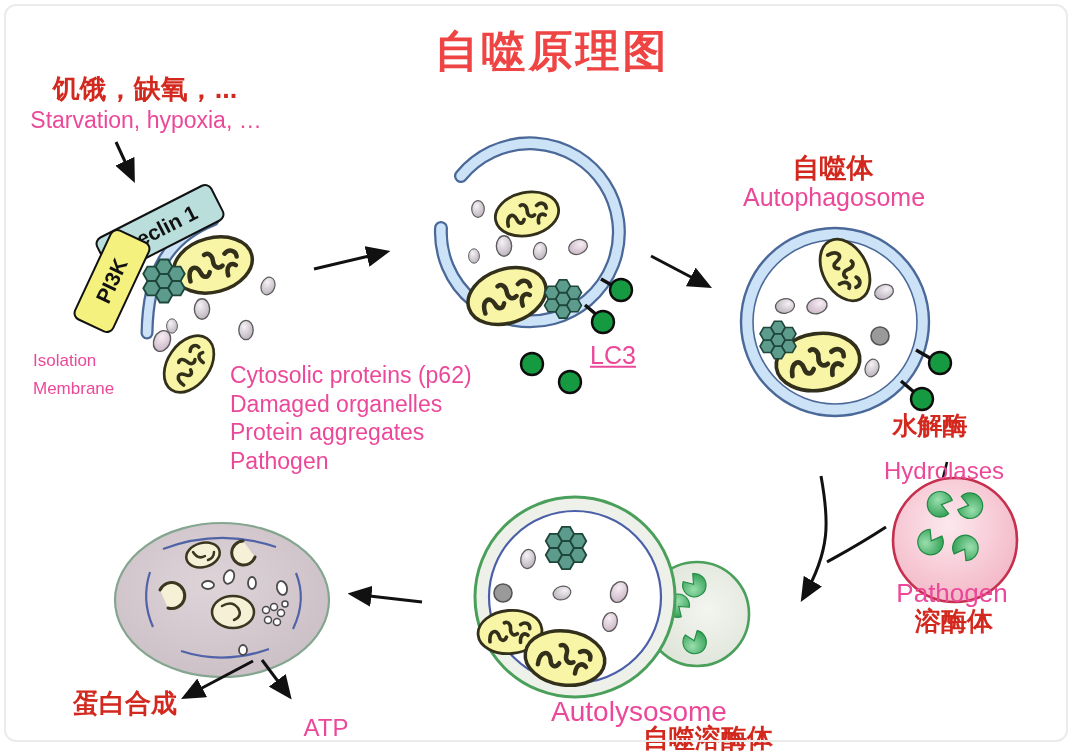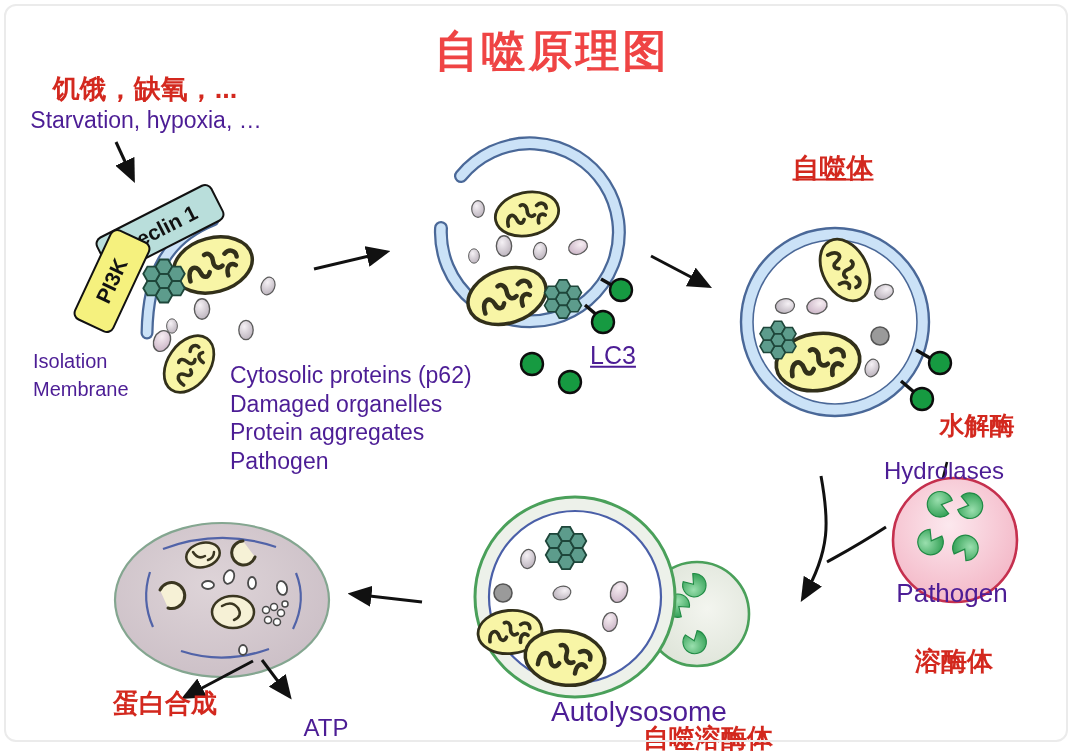--- a/index.html
+++ b/index.html
@@ -5,36 +5,36 @@
   html,body{margin:0;padding:0;background:#fff;}
   #stage{
     position:relative;width:1080px;height:756px;background:#ffffff;overflow:hidden;
     font-family:"Liberation Sans", sans-serif;color:#161616;
   }
   #frame{position:absolute;left:4px;top:4px;right:12px;bottom:14px;border:2px solid #ebebeb;border-radius:12px;pointer-events:none;}
   svg{position:absolute;left:0;top:0;}
   .lbl{position:absolute;transform:translate(-50%,-50%);white-space:pre-line;text-align:center;line-height:1.22;}
   .left-align{transform:none;text-align:left;}
   .red{color:#d3281e;font-weight:700;}
-  .blk{color:#4c1d95;}
+  .blk{color:#ec4899;}
   #title{left:552px;top:51px;font-size:44px;font-weight:700;color:#ef4444;letter-spacing:3px;}
   #stimulus-cn{left:133px;top:89px;font-size:27px;margin-left:12px;}
   #stimulus-en{left:146px;top:120px;font-size:23px;}
-  #isolation-lbl{left:33px;top:347px;font-size:20px;line-height:28px;}
+  #isolation-lbl{left:33px;top:347px;font-size:17px;line-height:28px;}
   #cargo-lbl{left:230px;top:361px;font-size:23px;line-height:28.5px;}
   #lc3-lbl{left:613px;top:355px;font-size:25px;text-decoration:underline;}
-  #apg-cn{left:833px;top:168px;font-size:27px;text-decoration:underline;}
+  #apg-cn{left:833px;top:168px;font-size:27px;}
   #apg-en{left:834px;top:197px;font-size:25px;}
-  #hyd-cn{left:930px;top:425px;font-size:25px;margin-left:47px;}
+  #hyd-cn{left:930px;top:425px;font-size:25px;}
   #hyd-en{left:944px;top:455px;font-size:24px;margin-top:16px;}
   #lyso-en{left:952px;top:594px;font-size:26px;}
-  #lyso-cn{left:954px;top:622px;font-size:26px;margin-top:40px;}
+  #lyso-cn{left:954px;top:622px;font-size:26px;}
   #aly-cn{left:708px;top:691px;font-size:26px;margin-top:48px;}
   #aly-en{left:639px;top:712px;font-size:28px;}
-  #prot-cn{left:125px;top:704px;font-size:26px;margin-left:40px;}
+  #prot-cn{left:125px;top:704px;font-size:26px;}
   #prot-en{left:124px;top:729px;font-size:23px;}
   #atp-lbl{left:291px;top:728px;font-size:24px;margin-left:35px;}
   .box{
     position:absolute;display:flex;align-items:center;justify-content:center;
     border:2.5px solid #111;border-radius:8px;font-weight:700;color:#111;
   }
   #beclin-box{left:160px;top:229px;width:126px;height:37px;transform:translate(-50%,-50%) rotate(-27deg);background:#b9dedb;font-size:21px;}
   #pi3k-box{left:112px;top:281px;width:96px;height:40px;transform:translate(-50%,-50%) rotate(-65deg);background:#f5f17e;font-size:21px;}
 </style>
 </head>
@@ -248,20 +248,21 @@
 
   <div class="lbl left-align blk" id="isolation-lbl">Isolation
 Membrane</div>
   <div class="lbl left-align blk" id="cargo-lbl">Cytosolic proteins (p62)
 Damaged organelles
 Protein aggregates
 Pathogen</div>
   <div class="lbl blk" id="lc3-lbl">LC3</div>
 
   <div class="lbl red" id="apg-cn">自噬体</div>
+  <div class="lbl blk" id="apg-en">Autophagosome</div>
 
   <div class="lbl red" id="hyd-cn">水解酶</div>
   <div class="lbl blk" id="hyd-en">Hydrolases</div>
 
   <div class="lbl blk" id="lyso-en">Pathogen</div>
   <div class="lbl red" id="lyso-cn">溶酶体</div>
 
   <div class="lbl red" id="aly-cn">自噬溶酶体</div>
   <div class="lbl blk" id="aly-en">Autolysosome</div>
 

